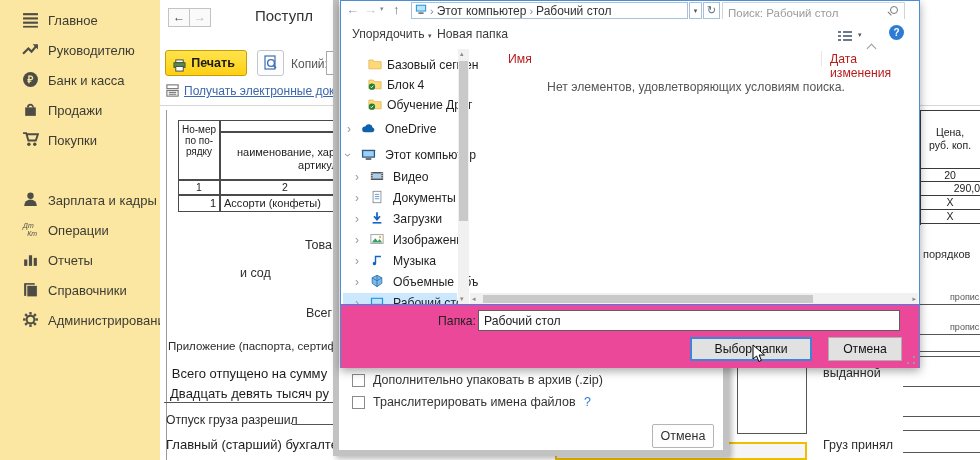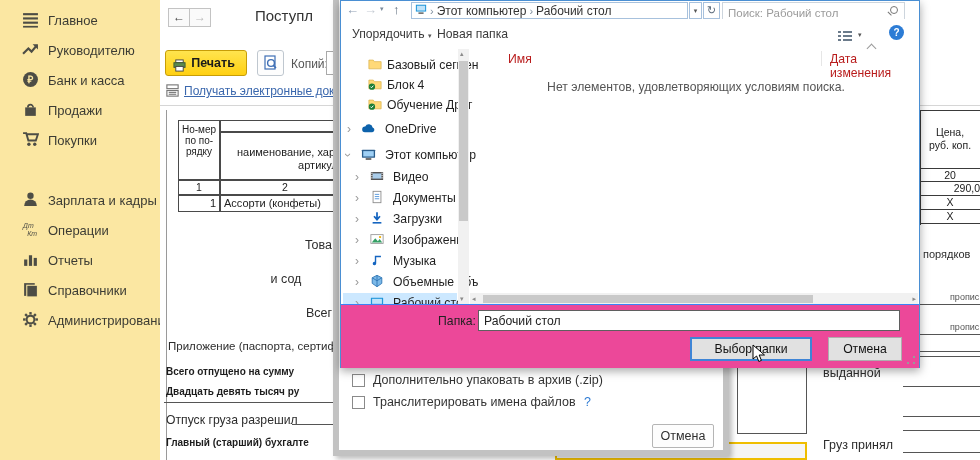--- a/index.html
+++ b/index.html
@@ -25,21 +25,21 @@
   #copiesfield { left:166px; top:51px; width:12px; height:24px; border:1px solid #a9a9a9; background:#fff; }
   #edocs { left:24px; top:84px; font-size:12px; color:#3a67ad; text-decoration:underline; cursor:pointer; }
   .sep { left:0; top:105px; width:820px; border-top:1px solid #d6d6d6; }
   #pageline { left:6px; top:110px; height:350px; border-left:1px solid #9a9a9a; }
 
   
   #tbl { left:18px; top:118px; width:191px; height:95px; overflow:hidden; font-size:10.5px; color:#222; }
   .cell { position:absolute; border:1px solid #4a4a4a; }
 
   .frag { position:absolute; font-size:12.5px; color:#2d2d2d; }
-  .fragb { position:absolute; font-size:10px; font-weight:bold; color:#1d1d1d; }
+  .fragb { position:absolute; font-size:13px; font-weight:normal; color:#1d1d1d;text-align:center; }
   .fline { position:absolute; border-bottom:1px solid #555; }
 
   
   #rcol { left:760px; top:110px; width:60px; height:115px; font-size:10.5px; color:#222; }
   .rh { position:absolute; left:0; width:60px; border-top:1px solid #3a3a3a; }
 
   
   #savedlg { left:333px; top:0; width:396px; height:456px; background:#fff; border:6px solid #c2c2c2; border-top:none; box-shadow:3px 3px 5px rgba(0,0,0,.25); z-index:5; }
   .cb { position:absolute; width:13px; height:13px; border:1px solid #8a8a8a; background:#fff; cursor:pointer; }
   .cblb { position:absolute; font-size:12.5px; color:#333; }
@@ -209,21 +209,21 @@
       <div>наименование, харак</div>
       <div>артикул т</div>
     </div>
     <div class="cell" style="left:0;top:62px;width:42px;height:15px;text-align:center">1</div>
     <div class="cell" style="left:42px;top:62px;width:130px;height:15px;text-align:center">2</div>
     <div class="cell" style="left:0;top:77px;width:42px;height:17px;text-align:right;padding:1px 3px 0 0;font-size:11px">1</div>
     <div class="cell" style="left:42px;top:77px;width:130px;height:17px;padding:1px 0 0 3px;font-size:11px">Ассорти (конфеты)</div>
   </div>
 
   <div class="frag" style="left:80px;top:238px;width:92px;text-align:right">Това</div>
-  <div class="frag" style="left:80px;top:272px;width:92px;text-align:center">и сод</div>
+  <div class="frag" style="left:80px;top:266px;width:92px;text-align:left">и сод</div>
   <div class="frag" style="left:80px;top:306px;width:92px;text-align:right">Всег</div>
   <div class="frag nowrap" style="left:8px;top:340px;font-size:11.5px;width:165px;overflow:hidden">Приложение (паспорта, сертиф</div>
   <div class="fragb nowrap" style="left:6px;top:366px;width:167px;overflow:hidden">Всего отпущено  на сумму</div>
   <div class="fragb nowrap" style="left:6px;top:386px;width:167px;overflow:hidden">Двадцать девять тысяч ру</div>
   <div class="fline" style="left:4px;top:387px;width:169px;height:16px"></div>
   <div class="frag nowrap" style="left:6px;top:413px;font-size:12.2px">Отпуск груза разрешил</div>
   <div class="fline" style="left:132px;top:413px;width:41px;height:12px"></div>
   <div class="fragb nowrap" style="left:6px;top:437px;width:167px;overflow:hidden">Главный (старший) бухгалте</div>
 
   <div id="rcol" class="abs">

